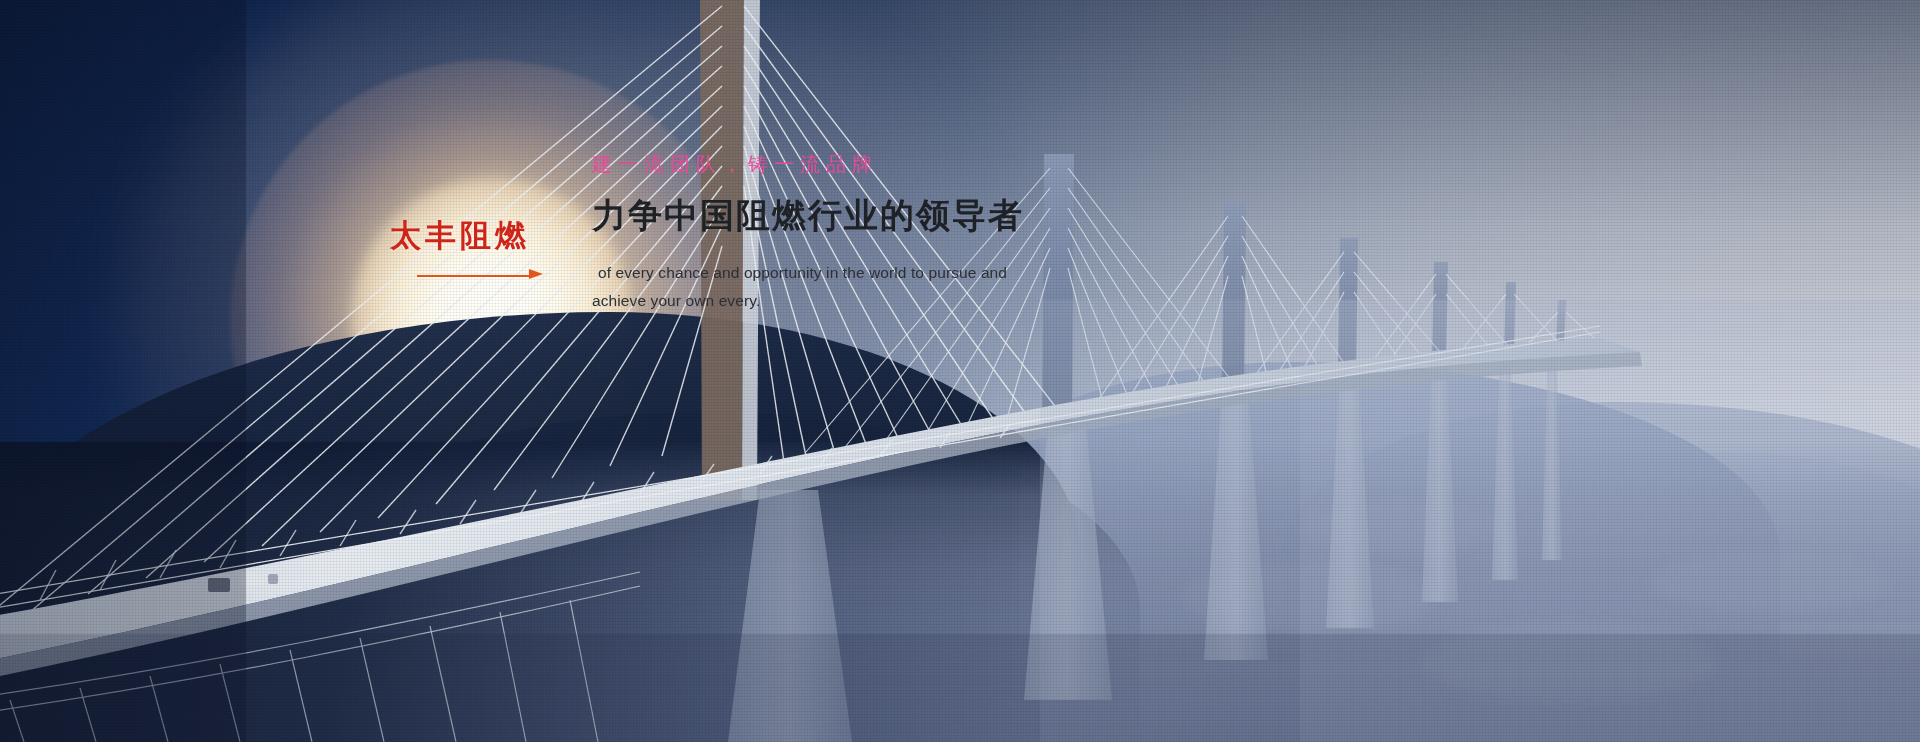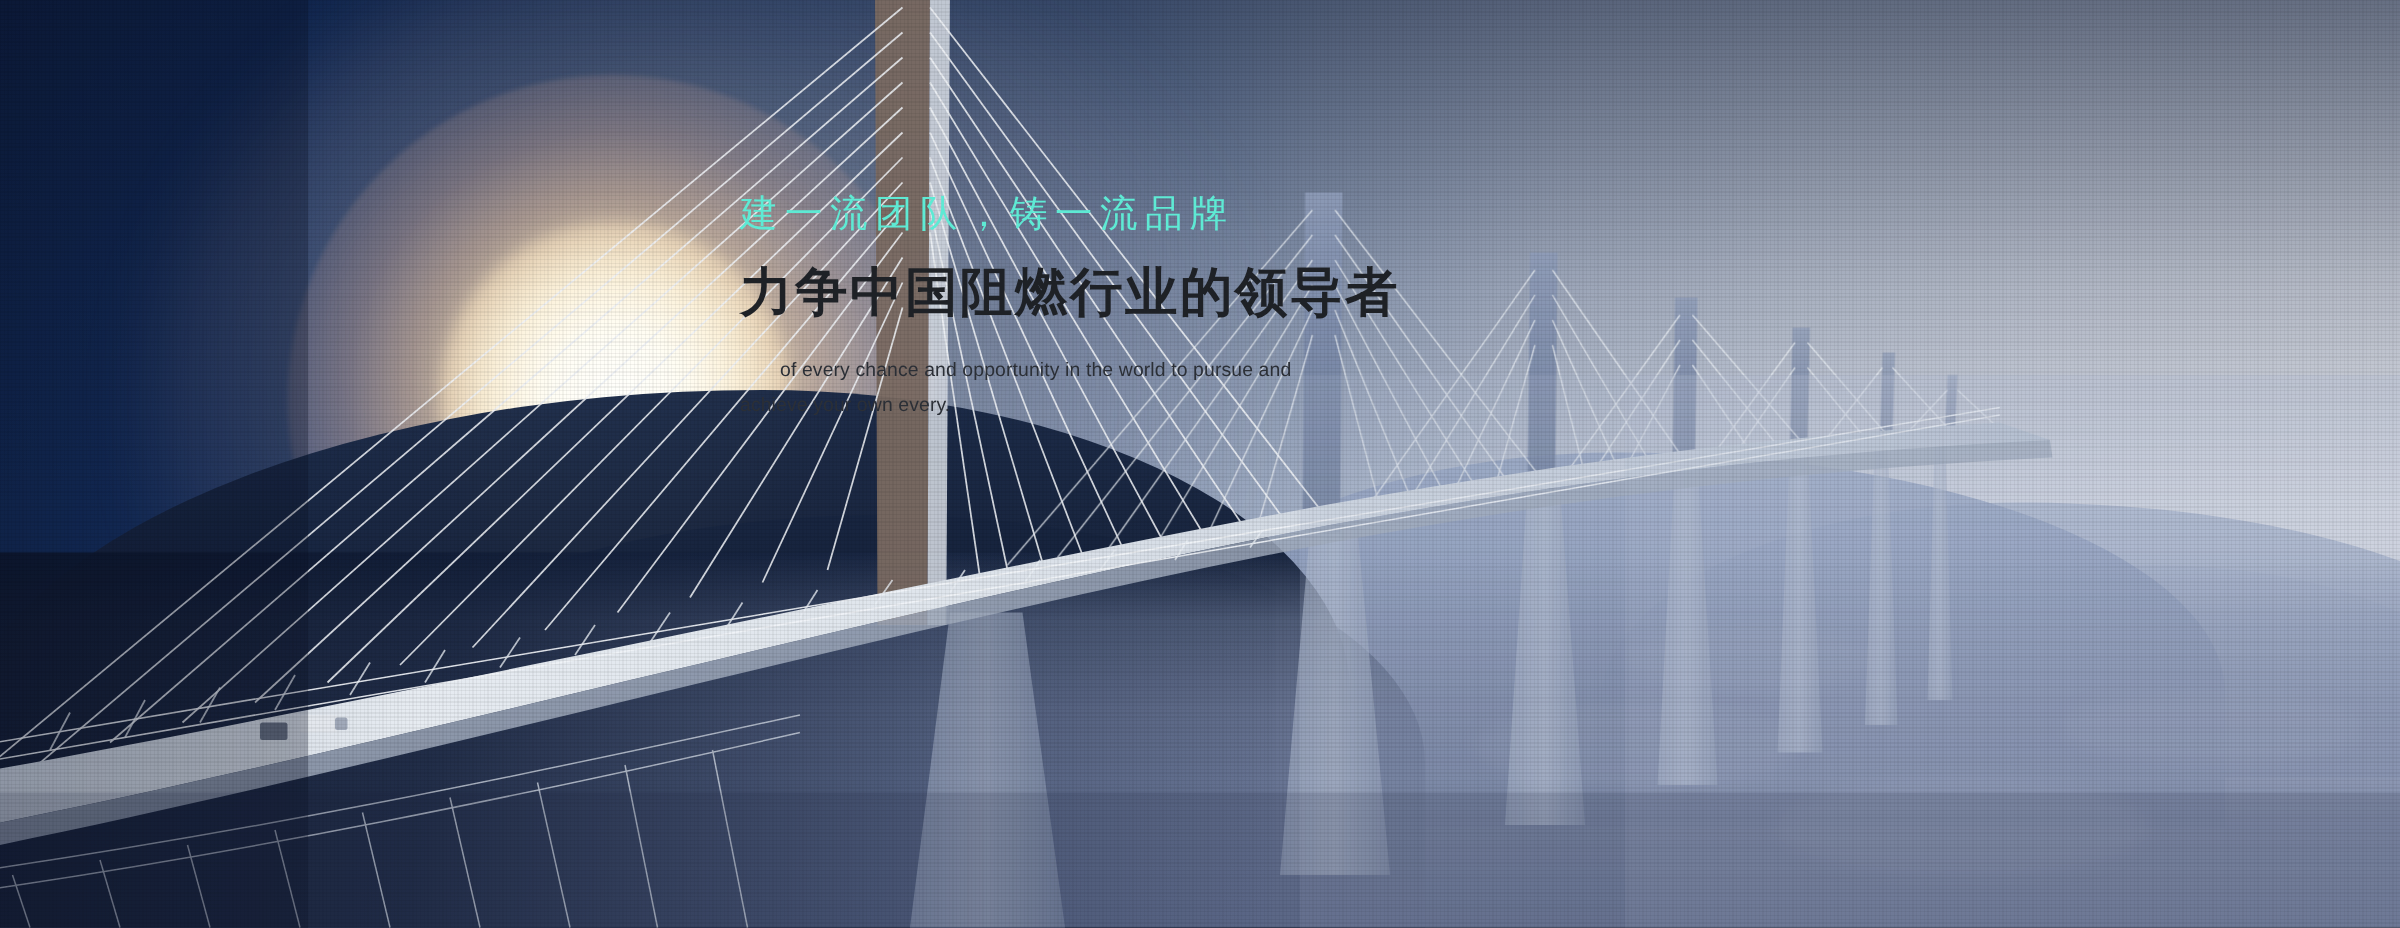--- a/index.html
+++ b/index.html
@@ -190,49 +190,49 @@
     width:0; height:0;
     border-left:14px solid #e2561e;
     border-top:5px solid transparent;
     border-bottom:5px solid transparent;
   }
 
   .text-block{
     position:absolute; left:592px; top:152px; width:520px;
   }
   .headline-1{
-    font-family:Liberation Sans, sans-serif;
-    font-size:30px;
+    font-family:Liberation Mono, monospace;
+    font-size:20px;
     font-weight:400;
-    color:#5eead4;
+    color:#ec4899;
     letter-spacing:6px;
     line-height:1.35;
     white-space:nowrap;
   }
   .headline-2{
     margin-top:14px;
     font-family:"DejaVu Sans","Liberation Sans",sans-serif;
-    font-size:42px;
+    font-size:34px;
     font-weight:bold;
     color:#1e2126;
     letter-spacing:2px;
     line-height:1.3;
     white-space:nowrap;
   }
   .sub-para{
     margin-top:22px;
     font-family:"Liberation Sans","DejaVu Sans",sans-serif;
     font-size:15.5px;
     color:#2b2f36;
     line-height:1.78;
     letter-spacing:.1px;
     max-width:470px;
   }
   .sub-para div{ white-space:nowrap; }
-  .sub-para .indent{ padding-left:6px;margin-left:26px; }
+  .sub-para .indent{ padding-left:6px; }
 </style>
 </head>
 <body>
 
 <div class="banner">
 
   <div class="sky"></div>
   <div class="sky-top-shade"></div>
 
   <div class="sun-bloom"></div>
@@ -443,20 +443,27 @@
       <rect x="1300" y="300" width="620" height="442" fill="#b6c1d6" opacity="0.16"></rect>
     </svg>
   </div>
 
   <div class="left-panel"></div>
   <div class="bottom-band"></div>
   <div class="grain"></div>
 
   <div class="content">
 
+    <div class="logo-block">
+      <div class="logo-text">太丰阻燃</div>
+      <div class="logo-arrow">
+        <span class="bar"></span>
+        <span class="head"></span>
+      </div>
+    </div>
 
     <div class="text-block">
       <div class="headline-1">建一流团队，铸一流品牌</div>
       <div class="headline-2">力争中国阻燃行业的领导者</div>
       <div class="sub-para">
         <div class="indent">of every chance and opportunity in the world to pursue and</div>
         <div>achieve your own every.</div>
       </div>
     </div>
 

